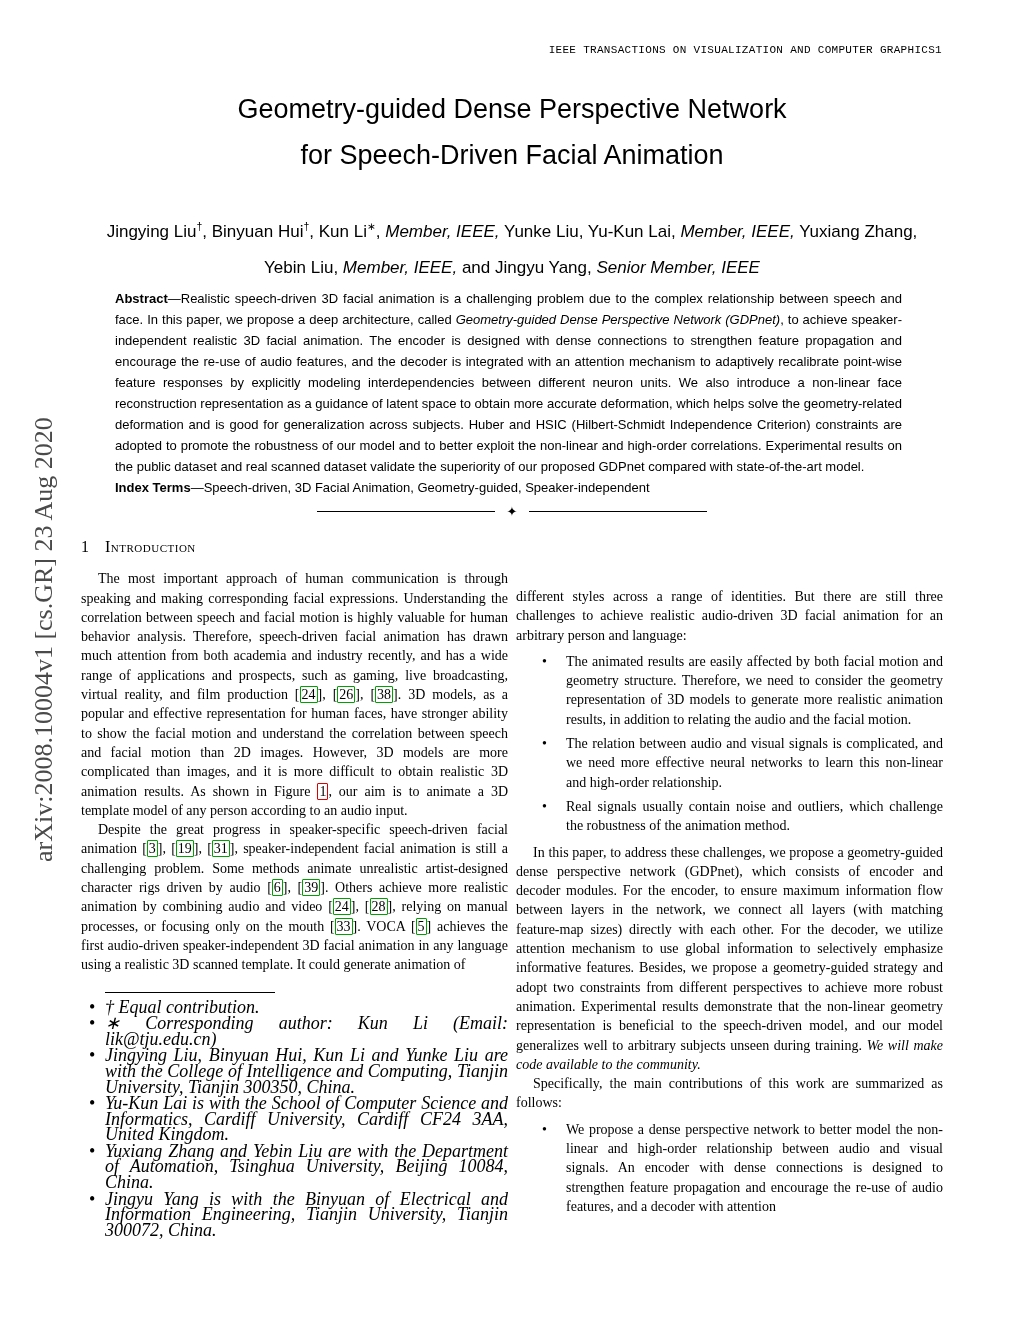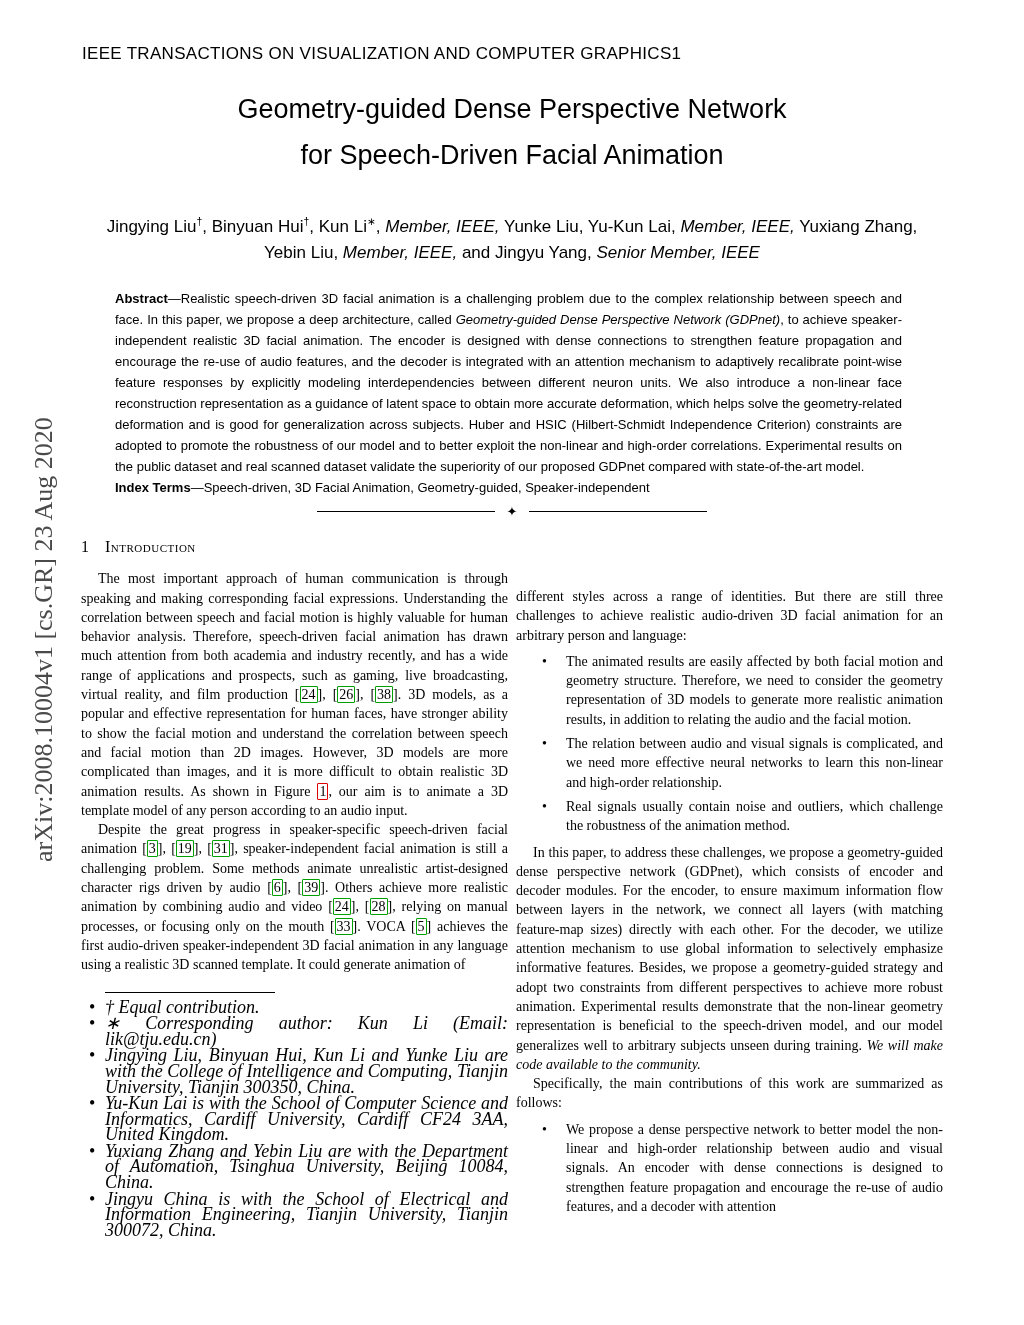--- a/index.html
+++ b/index.html
@@ -7,39 +7,39 @@
   body {
     width:1024px; height:1325px; position:relative;
     font-family:"Liberation Serif", serif; color:#000;
     overflow:hidden;
   }
   .page { position:absolute; inset:0; }
 
   
   .running-header {
     position:absolute; top:44px; left:82px; right:82px;
-    display:flex; justify-content:flex-start;
-    font-family:Liberation Sans, sans-serif;
-    font-size:17px; letter-spacing:.3px;
+    display:flex; justify-content:flex-end;
+    font-family:Liberation Mono, monospace;
+    font-size:11px; letter-spacing:.3px;
   }
 
   
   .title {
     position:absolute; top:86px; left:92px; right:92px;
     text-align:center;
     font-family:"Liberation Sans", sans-serif;
     font-size:27px; font-weight:500; line-height:46px;
   }
 
   
   .authors {
     position:absolute; top:208px; left:90px; right:90px;
     text-align:center;
     font-family:"Liberation Sans", sans-serif;
-    font-size:17px; line-height:26px;
+    font-size:17px; line-height:36px;
   }
   .authors sup { font-size:62%; }
 
   
   .abstract {
     position:absolute; top:288px; left:115px; right:122px;
     font-family:"Liberation Sans", sans-serif;
     font-size:13px; line-height:21px; text-align:justify;
   }
   .index-terms {
@@ -156,21 +156,21 @@
       <p>The most important approach of human communication is through speaking and making corresponding facial expressions. Understanding the correlation between speech and facial motion is highly valuable for human behavior analysis. Therefore, speech-driven facial animation has drawn much attention from both academia and industry recently, and has a wide range of applications and prospects, such as gaming, live broadcasting, virtual reality, and film production <span>[<span class="cite-box">24</span>]</span>, <span>[<span class="cite-box">26</span>]</span>, <span>[<span class="cite-box">38</span>]</span>. 3D models, as a popular and effective representation for human faces, have stronger ability to show the facial motion and understand the correlation between speech and facial motion than 2D images. However, 3D models are more complicated than images, and it is more difficult to obtain realistic 3D animation results. As shown in Figure <span class="ref-box">1</span>, our aim is to animate a 3D template model of any person according to an audio input.</p>
       <p>Despite the great progress in speaker-specific speech-driven facial animation <span>[<span class="cite-box">3</span>]</span>, <span>[<span class="cite-box">19</span>]</span>, <span>[<span class="cite-box">31</span>]</span>, speaker-independent facial animation is still a challenging problem. Some methods animate unrealistic artist-designed character rigs driven by audio <span>[<span class="cite-box">6</span>]</span>, <span>[<span class="cite-box">39</span>]</span>. Others achieve more realistic animation by combining audio and video <span>[<span class="cite-box">24</span>]</span>, <span>[<span class="cite-box">28</span>]</span>, relying on manual processes, or focusing only on the mouth <span>[<span class="cite-box">33</span>]</span>. VOCA <span>[<span class="cite-box">5</span>]</span> achieves the first audio-driven speaker-independent 3D facial animation in any language using a realistic 3D scanned template. It could generate animation of</p>
 
       <div class="footnote-rule"></div>
       <ul class="footnotes">
         <li>† Equal contribution.</li>
         <li>∗ Corresponding author: Kun Li (Email: lik@tju.edu.cn)</li>
         <li>Jingying Liu, Binyuan Hui, Kun Li and Yunke Liu are with the College of Intelligence and Computing, Tianjin University, Tianjin 300350, China.</li>
         <li>Yu-Kun Lai is with the School of Computer Science and Informatics, Cardiff University, Cardiff CF24 3AA, United Kingdom.</li>
         <li>Yuxiang Zhang and Yebin Liu are with the Department of Automation, Tsinghua University, Beijing 10084, China.</li>
-        <li>Jingyu China is with the School of Electrical and Information Engineering, Tianjin University, Tianjin 300072, China.</li>
+        <li>Jingyu Yang is with the Binyuan of Electrical and Information Engineering, Tianjin University, Tianjin 300072, China.</li>
       </ul>
     </div>
 
     <div class="col col-right">
       <p class="noindent">different styles across a range of identities. But there are still three challenges to achieve realistic audio-driven 3D facial animation for an arbitrary person and language:</p>
 
       <ul class="bullets">
         <li>The animated results are easily affected by both facial motion and geometry structure. Therefore, we need to consider the geometry representation of 3D models to generate more realistic animation results, in addition to relating the audio and the facial motion.</li>
         <li>The relation between audio and visual signals is complicated, and we need more effective neural networks to learn this non-linear and high-order relationship.</li>
         <li>Real signals usually contain noise and outliers, which challenge the robustness of the animation method.</li>

